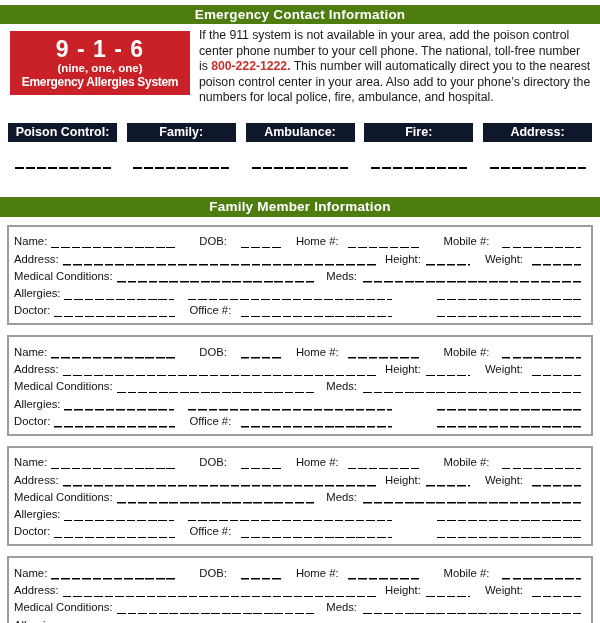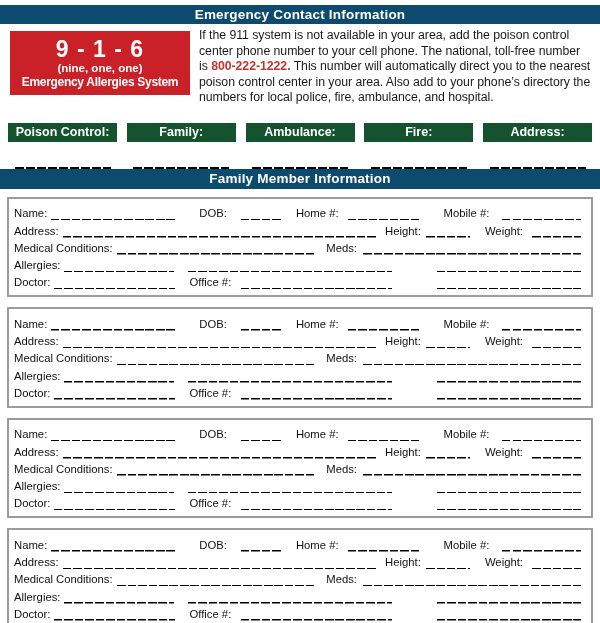--- a/index.html
+++ b/index.html
@@ -1,43 +1,43 @@
 <!DOCTYPE html>
 <html><head>
 <meta charset="utf-8">
 <style>
   html,body{margin:0;padding:0;background:#fff;}
   body{
     width:600px;height:623px;overflow:hidden;position:relative;
     font-family:"Liberation Sans", sans-serif;color:#111;
   }
   .bar{
-    background:#0c4a6e;color:#fff;font-weight:bold;text-align:center;
+    background:#4d7c0f;color:#fff;font-weight:bold;text-align:center;
     letter-spacing:.2px;
   }
   #top-bar{margin-top:5px;height:19px;line-height:19px;font-size:13.5px;}
-  #family-bar{margin-top:0;height:20px;line-height:20px;font-size:13.5px;}
+  #family-bar{margin-top:28px;height:20px;line-height:20px;font-size:13.5px;}
 
   .intro{display:flex;margin:7px 9px 0 10px;}
   .box911{
     width:180px;height:64px;flex-shrink:0;color:#fff;text-align:center;
     display:flex;flex-direction:column;justify-content:center;font-weight:bold;
   }
   .box911 .num{font-size:23px;line-height:25px;letter-spacing:1px;}
   .box911 .sub{font-size:11.5px;line-height:13px;}
   .box911 .cap{font-size:12px;line-height:15px;letter-spacing:-.3px;}
   .intro-text{
     flex:1;margin-left:9px;margin-top:-3px;font-size:12.3px;line-height:15.6px;
     color:#1a1a1a;letter-spacing:-.05px;
   }
   .phone{font-weight:bold;}
 
   .labels-row{display:flex;justify-content:space-between;margin:17px 8px 0;}
   .label-box{
-    width:109px;height:19px;line-height:19px;background:#14532d;color:#fff;
+    width:109px;height:19px;line-height:19px;background:#0f172a;color:#fff;
     font-weight:bold;font-size:12.5px;text-align:center;
   }
   .lines-row{display:flex;justify-content:space-between;margin:25px 8px 0;height:2px;}
   .line-slot{width:109px;display:flex;justify-content:center;}
   .cline{
     width:96px;height:2px;
     background-image:repeating-linear-gradient(90deg,#000 0 9px,rgba(0,0,0,0) 9px 11px);
   }
 
   #members{margin:8px 7px 0;}

